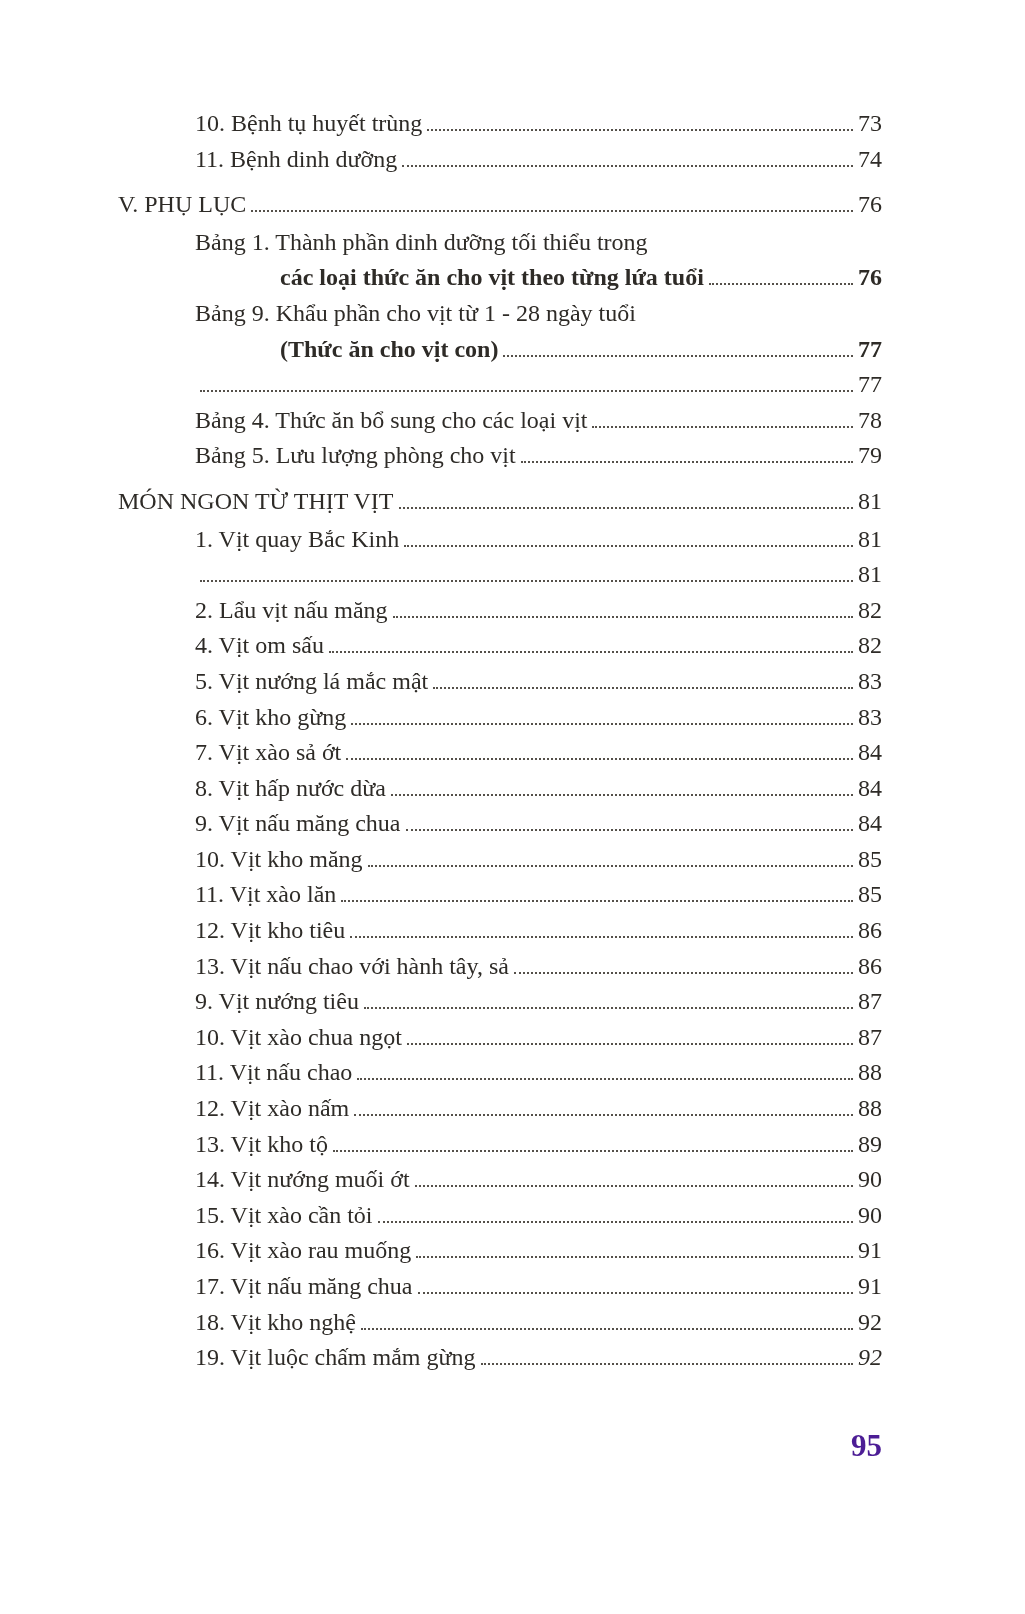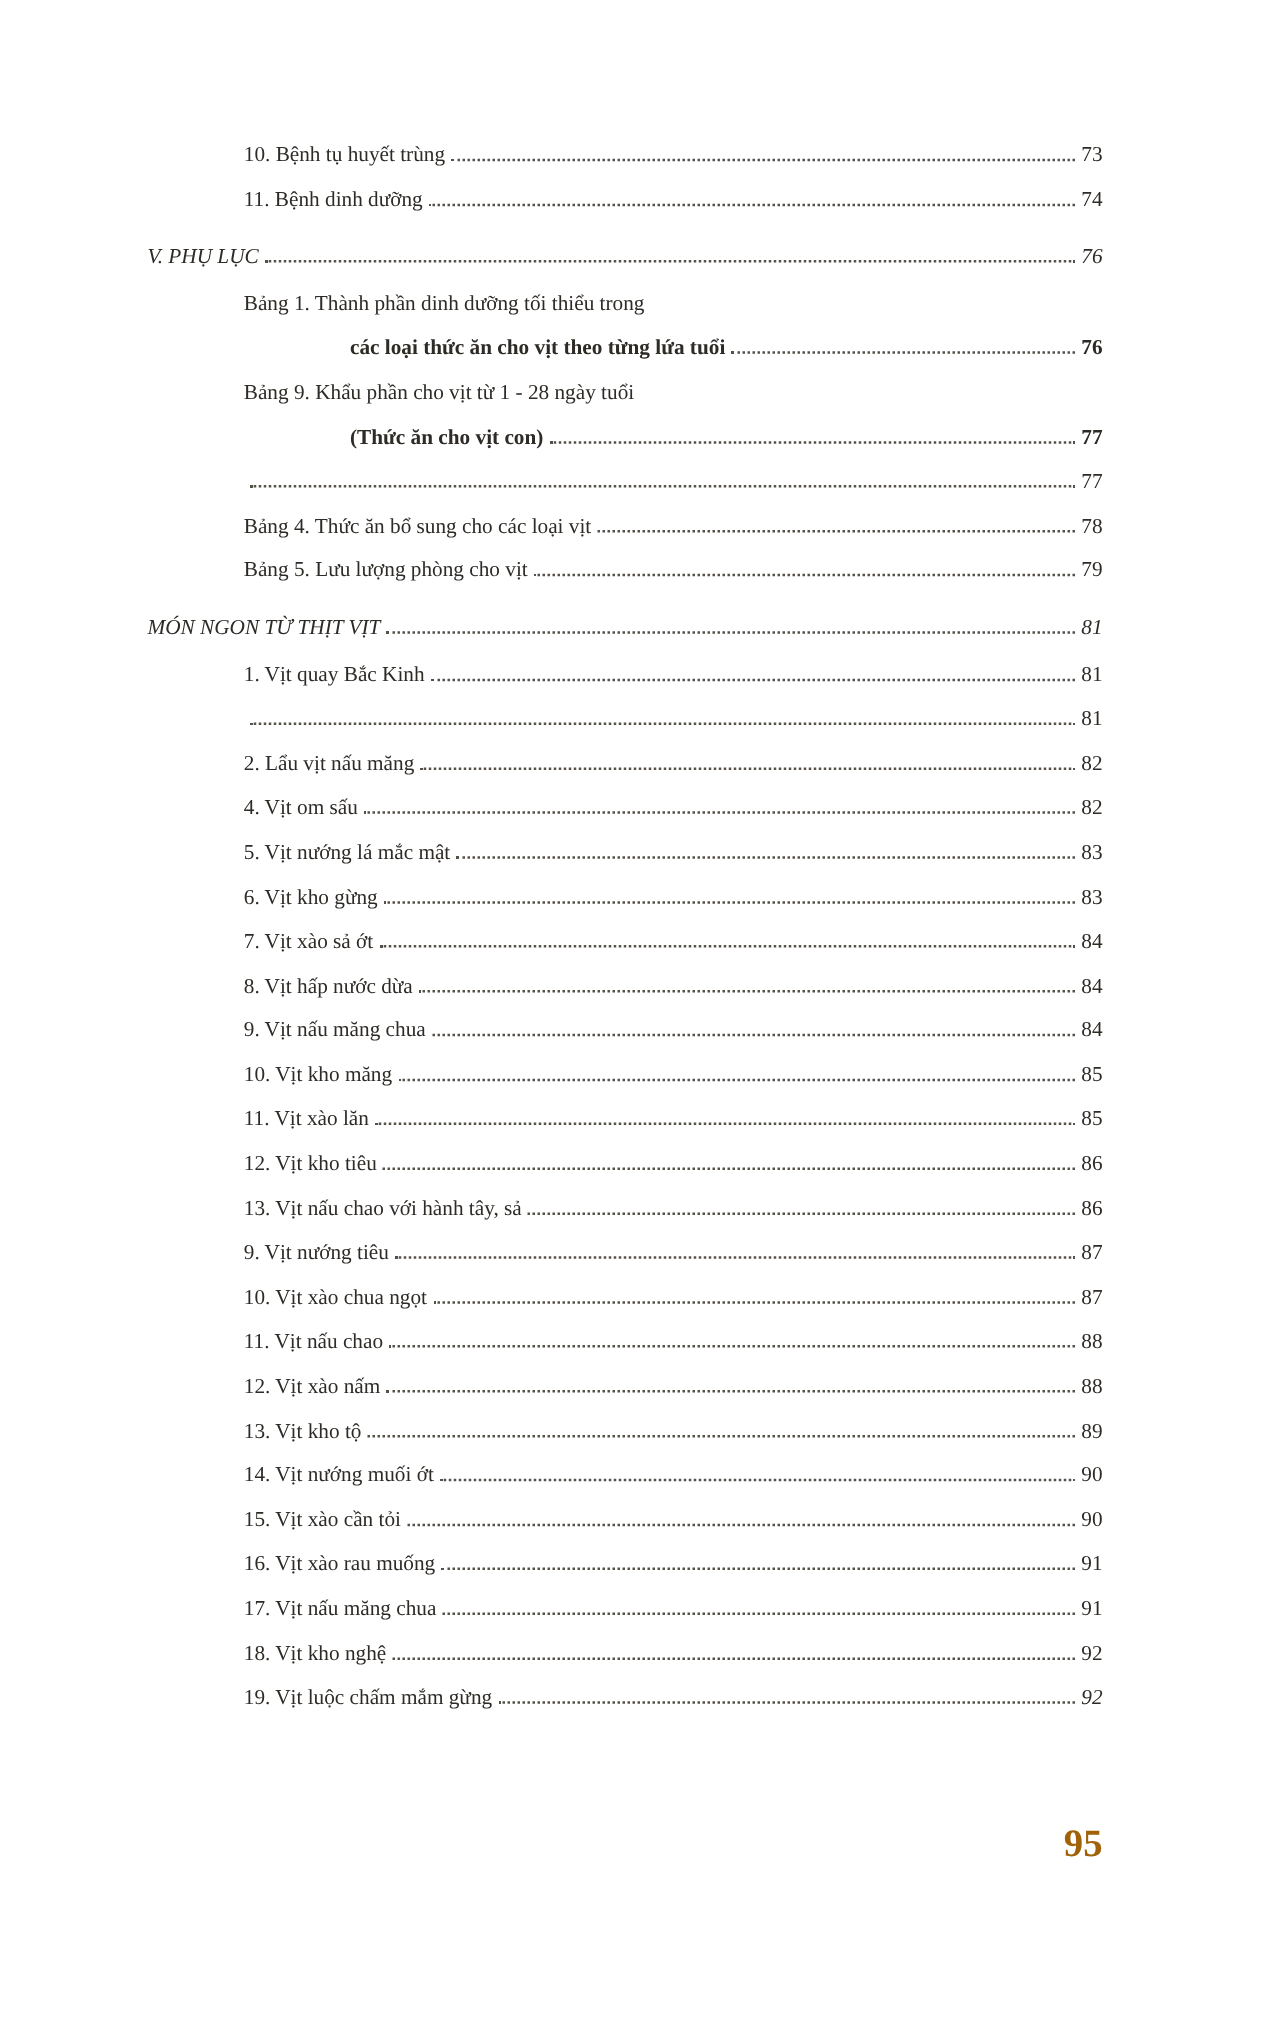--- a/index.html
+++ b/index.html
@@ -19,50 +19,50 @@
     position: absolute;
     top: 0; left: 0;
     width: 1025px;
     height: 1614px;
     box-sizing: border-box;
     padding: 106px 143px 0 118px;
   }
   .toc-row {
     display: flex;
     align-items: baseline;
-    font-size: 17px;
+    font-size: 24px;
     line-height: 35.6px;
     white-space: nowrap;
   }
   .toc-row.level-0 { padding-left: 0; }
   .toc-row.level-1 { padding-left: 77px; }
   .toc-row.level-2 { padding-left: 162px; font-weight: bold; }
-  .toc-row.section { margin-top: 10px; margin-bottom: 2px; font-style: italic; }
+  .toc-row.section { margin-top: 10px; margin-bottom: 2px; }
   .entry-text {
     flex: 0 0 auto;
   }
   .leader {
     flex: 1 1 auto;
     border-bottom: 2px dotted #55504a;
     margin: 0 5px;
     min-width: 12px;
   }
   .page-num {
     flex: 0 0 auto;
     text-align: right;
   }
   .page-num.italic {
     font-style: italic;
   }
   .footer-num {
-    margin-top: 81px;
+    margin-top: 52px;
     text-align: right;
     font-size: 31px;
     font-weight: bold;
-    color: #a16207;
+    color: #4c1d95;
   }
 </style>
 </head>
 <body>
 
 <div class="page">
   <div>
       <div class="toc-row level-1">
     <span class="entry-text">10. Bệnh tụ huyết trùng</span>
     <span class="leader"></span>

